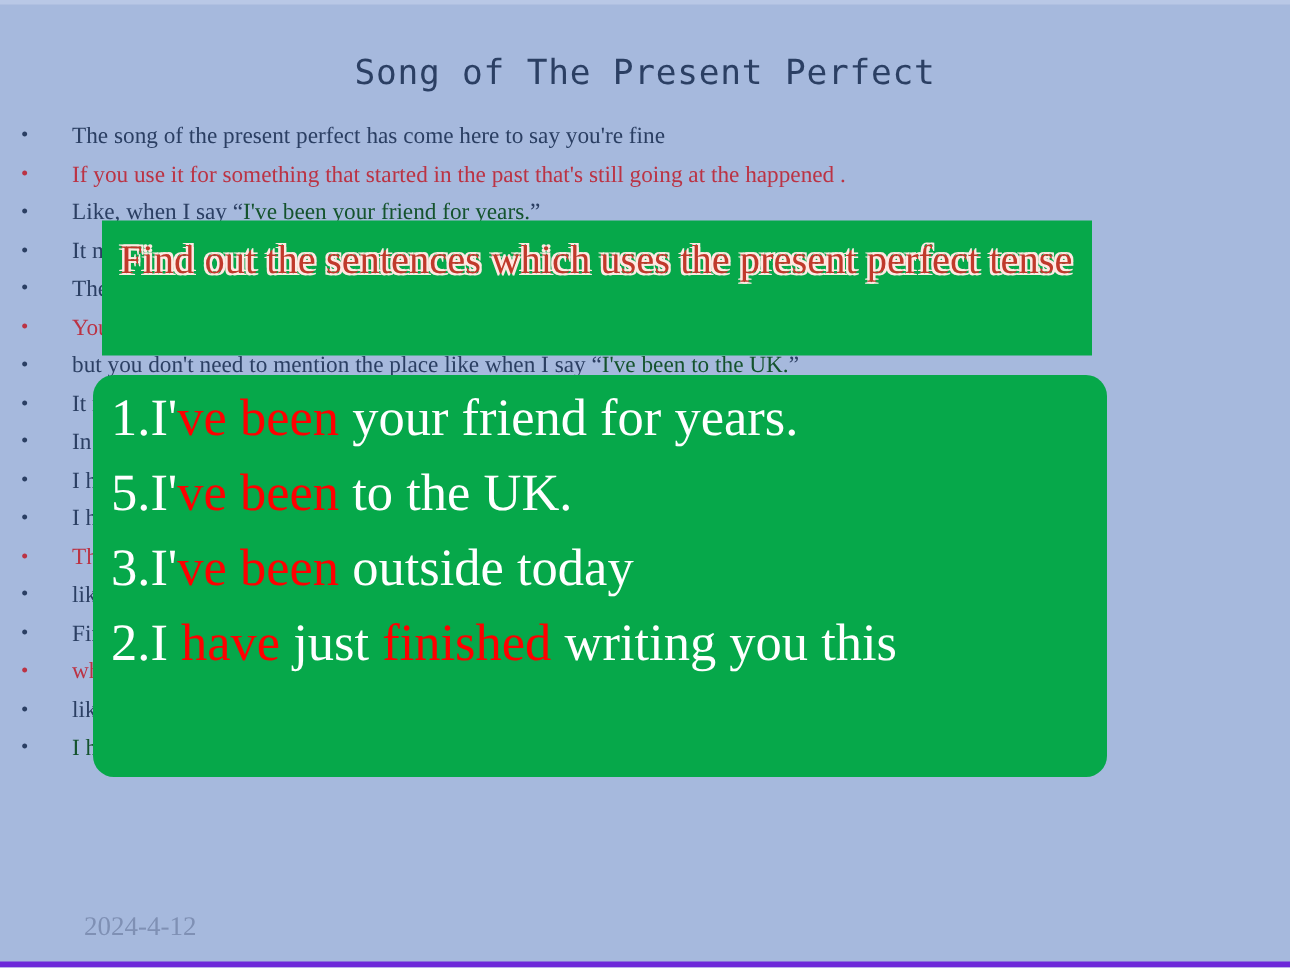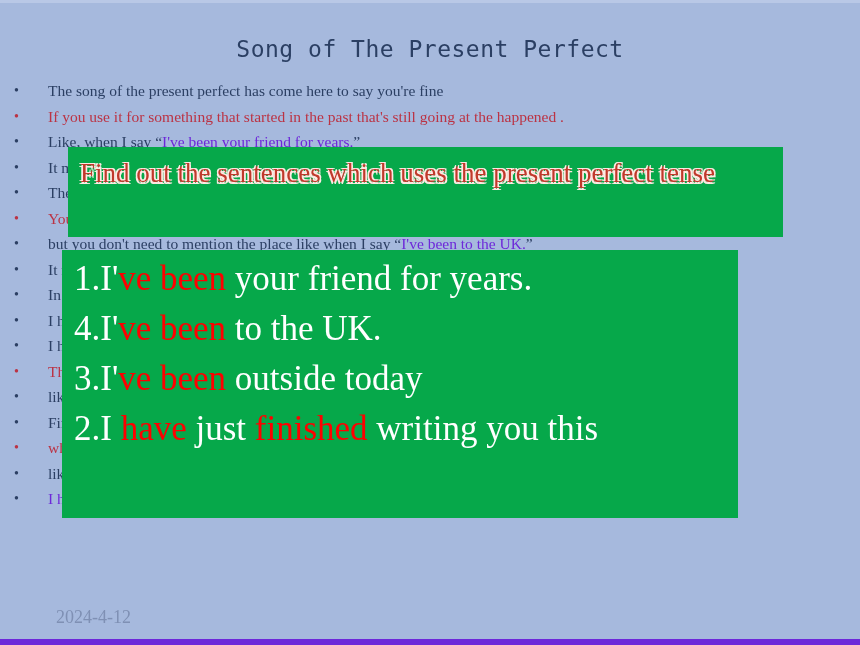--- a/index.html
+++ b/index.html
@@ -8,21 +8,21 @@
     background: #ffffff;
   }
   #slide {
     position: relative;
     width: 860px;
     height: 645px;
     background: #a6b9dd;
     overflow: hidden;
     font-family: "Liberation Serif", serif;
     box-sizing: border-box;
-    border-bottom: 6px solid #6d28d9;
+    border-bottom: 4px solid #6d28d9;
   }
   #slide-top-rule {
     position: absolute;
     left: 0; right: 0; top: 0;
     height: 3px;
     background: #b9c8e6;
   }
 
   
   #slide-title {
@@ -60,32 +60,32 @@
   .bullet-row .dot {
     position: absolute;
     left: 14px;
     top: 0;
     font-size: 14px;
     line-height: 25.5px;
   }
   .bullet-row.red { color: #bb3344; }
   .bullet-row.red .dot { color: #bb3344; }
   .bullet-row.dark { color: #2b3f63; }
-  .bullet-row .hl-blue { color: #6d28d9; text-align: right; }
+  .bullet-row .hl-blue { color: #14532d; text-align: right; }
   .bullet-row .hl-dark { color: #2b3f63; }
 
   
   .overlay {
     position: absolute;
     background: #06a84a;
   }
   #overlay-prompt {
     left: 68px;
     top: 147px;
-    width: 715px;
+    width: 660px;
     height: 90px;
     padding: 6px 0 0 12px;
     box-sizing: border-box;
   }
   #overlay-prompt .prompt-text {
     font-family: "Liberation Serif", serif;
     font-size: 27px;
     line-height: 40px;
     color: #c0392b;
     text-shadow:
@@ -96,20 +96,21 @@
     max-width: 640px;
   }
 
   #overlay-answers {
     left: 62px;
     top: 250px;
     width: 676px;
     height: 268px;
     padding: 4px 0 0 12px;
     box-sizing: border-box;
+    border-radius: 14px;
   }
   .answer-line {
     font-family: "Liberation Serif", serif;
     font-size: 35px;
     line-height: 50px;
     color: #ffffff;
     white-space: nowrap;
   }
   .answer-line .em {
     color: #ff0000;
@@ -153,20 +154,20 @@
       <li class="bullet-row dark"><span class="dot">•</span><span><span class="hl-dark">like when I say: “Hey, look what I have done!”</span></span></li>
       <li class="bullet-row dark"><span class="dot">•</span><span><span class="hl-blue">I have just finished writing you this song</span><span class="hl-dark"> and you can hear it now!</span></span></li>
     </ul>
 
   <div class="overlay" id="overlay-prompt">
     <div class="prompt-text">Find out the sentences which uses the present perfect tense</div>
   </div>
 
   <div class="overlay" id="overlay-answers">
       <div class="answer-line"><span>1.I'</span><span class="em">ve been</span><span> your friend for years.</span></div>
-      <div class="answer-line"><span>4.I'</span><span class="em">ve been</span><span> to the UK.</span></div>
+      <div class="answer-line"><span>5.I'</span><span class="em">ve been</span><span> to the UK.</span></div>
       <div class="answer-line"><span>3.I'</span><span class="em">ve been</span><span> outside today</span></div>
       <div class="answer-line"><span>2.I </span><span class="em">have</span><span> just </span><span class="em">finished</span><span> writing you this</span></div>
     </div>
 
   <div id="slide-date">2024-4-12</div>
 
 </div>
 
 </body></html>

